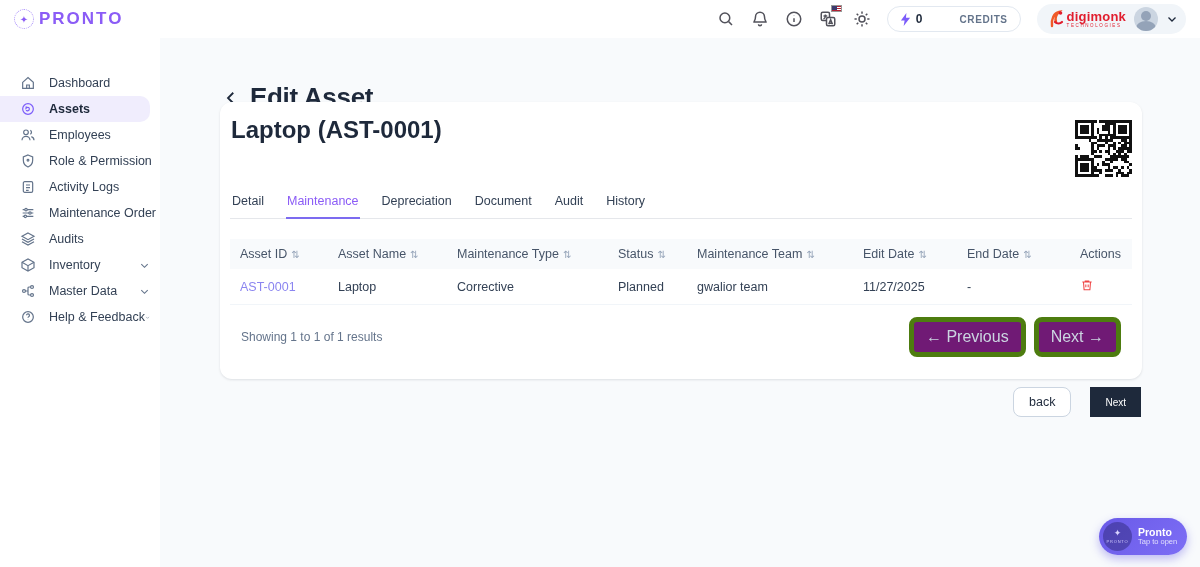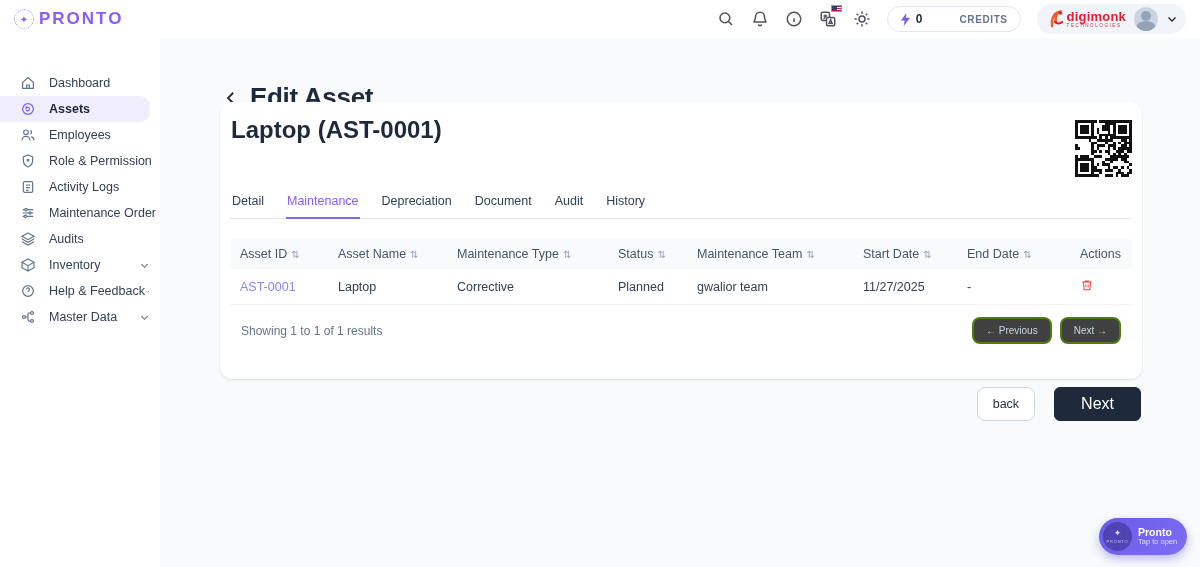--- a/index.html
+++ b/index.html
@@ -71,28 +71,28 @@
     padding:8px 10px; height:29px; white-space:nowrap; }
   thead th .sort { color:#94a3b8; font-size:10px; margin-left:4px; cursor:pointer; }
   tbody td { font-size:12.5px; color:#334155; padding:8px 10px; height:29px; border-bottom:1px solid #f1f5f9; }
   td.link { color:#8b85f0; cursor:pointer; }
   .trash-btn { width:14px; height:16px; color:#ef4444; cursor:pointer; background:none; border:none; padding:0; display:inline-flex; }
   .trash-btn svg { width:14px; height:16px; }
 
   .table-foot { display:flex; align-items:center; justify-content:space-between; padding:12px 11px 0; }
   .showing { font-size:12px; color:#64748b; }
   .pager { display:flex; gap:8px; }
-  .pg-btn { font-size:10px; color:#cbd5e1; background:#404040; border:2px solid #4d7c0f; border-radius:8px;
+  .pg-btn { font-size:16px; color:#cbd5e1; background:#701a75; border:5px solid #4d7c0f; border-radius:8px;
     padding:6px 12px; cursor:default; }
 
   .footer-actions { position:absolute; right:59px; top:349px; display:flex; gap:19px; }
   .btn-back { font-size:12.5px; color:#1e293b; background:#fff; border:1px solid #cbd5e1; border-radius:8px;
     padding:7px 15px; cursor:pointer; }
-  .btn-next { font-size:16px; color:#fff; background:#1e293b; border:1px solid #1e293b; border-radius:6px;
-    padding:7px 26px; cursor:pointer; }
+  .btn-next { font-size:10px; color:#fff; background:#1e293b; border:1px solid #1e293b; border-radius:0;
+    padding:7px 14px; cursor:pointer; }
 
   
   .float-widget { position:absolute; right:13px; bottom:12px; width:88px; height:37px; border-radius:19px;
     background:linear-gradient(135deg,#6a5ae8,#7d6ef5); display:flex; align-items:center; padding:4px;
     cursor:pointer; box-shadow:0 4px 10px rgba(99,91,230,0.4); }
   .fw-circle { width:29px; height:29px; border-radius:50%; background:rgba(40,35,110,0.45);
     display:flex; flex-direction:column; align-items:center; justify-content:center; color:#d9d4ff; flex:0 0 29px; }
   .fw-circle .spark { font-size:9px; line-height:1; }
   .fw-mini { font-size:4px; letter-spacing:0.8px; color:#cfc8ff; margin-top:1px; }
   .fw-text { margin-left:6px; display:flex; flex-direction:column; line-height:1.15; }
@@ -262,41 +262,41 @@
         </span>
       <span class="si-label">Inventory</span>
       <svg class="si-chev" viewBox="0 0 24 24" fill="none" stroke="currentColor" stroke-width="2.4">
           <path d="M5 9l7 7 7-7"></path>
         </svg>
     </div>
 
     <div class="side-item">
       <span class="si-icon">
           <svg viewBox="0 0 24 24" fill="none" stroke="currentColor" stroke-width="1.8">
-            <rect x="4" y="4" width="16" height="16" rx="8"></rect>
-            <path d="M9.8 9.5a2.2 2.2 0 1 1 3.2 2c-.8.5-1 1-1 1.8"></path>
-            <path d="M12 16.2v.3"></path>
-          </svg>
-        </span>
-      <span class="si-label">Help &amp; Feedback</span>
-      <svg class="si-chev" viewBox="0 0 24 24" fill="none" stroke="currentColor" stroke-width="2.4">
-          <path d="M5 9l7 7 7-7"></path>
-        </svg>
-    </div>
-
-    <div class="side-item">
-      <span class="si-icon">
-          <svg viewBox="0 0 24 24" fill="none" stroke="currentColor" stroke-width="1.8">
             <circle cx="6" cy="12" r="2.2"></circle>
             <circle cx="18" cy="6" r="2.2"></circle>
             <circle cx="18" cy="18" r="2.2"></circle>
             <path d="M8 12h4M12 12V7c0-1 .5-1 2-1h1.5M12 12v5c0 1 .5 1 2 1h1.5"></path>
           </svg>
         </span>
       <span class="si-label">Master Data</span>
+      <svg class="si-chev" viewBox="0 0 24 24" fill="none" stroke="currentColor" stroke-width="2.4">
+          <path d="M5 9l7 7 7-7"></path>
+        </svg>
+    </div>
+
+    <div class="side-item">
+      <span class="si-icon">
+          <svg viewBox="0 0 24 24" fill="none" stroke="currentColor" stroke-width="1.8">
+            <rect x="4" y="4" width="16" height="16" rx="8"></rect>
+            <path d="M9.8 9.5a2.2 2.2 0 1 1 3.2 2c-.8.5-1 1-1 1.8"></path>
+            <path d="M12 16.2v.3"></path>
+          </svg>
+        </span>
+      <span class="si-label">Help &amp; Feedback</span>
       <svg class="si-chev" viewBox="0 0 24 24" fill="none" stroke="currentColor" stroke-width="2.4">
           <path d="M5 9l7 7 7-7"></path>
         </svg>
     </div>
   </nav>
 
   <main class="content">
     <div class="page-head">
       <svg class="back-chev" viewBox="0 0 24 24" fill="none" stroke="currentColor" stroke-width="2.4">
           <path d="M15 5l-7 7 7 7"></path>
@@ -772,21 +772,21 @@
             <col style="width: 113px;">
             <col style="width: 62px;">
           </colgroup>
         <thead>
             <tr id="table-head">
               <th><span>Asset ID</span><span class="sort">⇅</span></th>
               <th><span>Asset Name</span><span class="sort">⇅</span></th>
               <th><span>Maintenance Type</span><span class="sort">⇅</span></th>
               <th><span>Status</span><span class="sort">⇅</span></th>
               <th><span>Maintenance Team</span><span class="sort">⇅</span></th>
-              <th><span>Start Date</span><span class="sort">⇅</span></th>
+              <th><span>Edit Date</span><span class="sort">⇅</span></th>
               <th><span>End Date</span><span class="sort">⇅</span></th>
               <th><span>Actions</span></th>
             </tr>
           </thead>
         <tbody id="table-body">
             <tr>
               <td class="link">AST-0001</td>
               <td>Laptop</td>
               <td>Corrective</td>
               <td>Planned</td>

